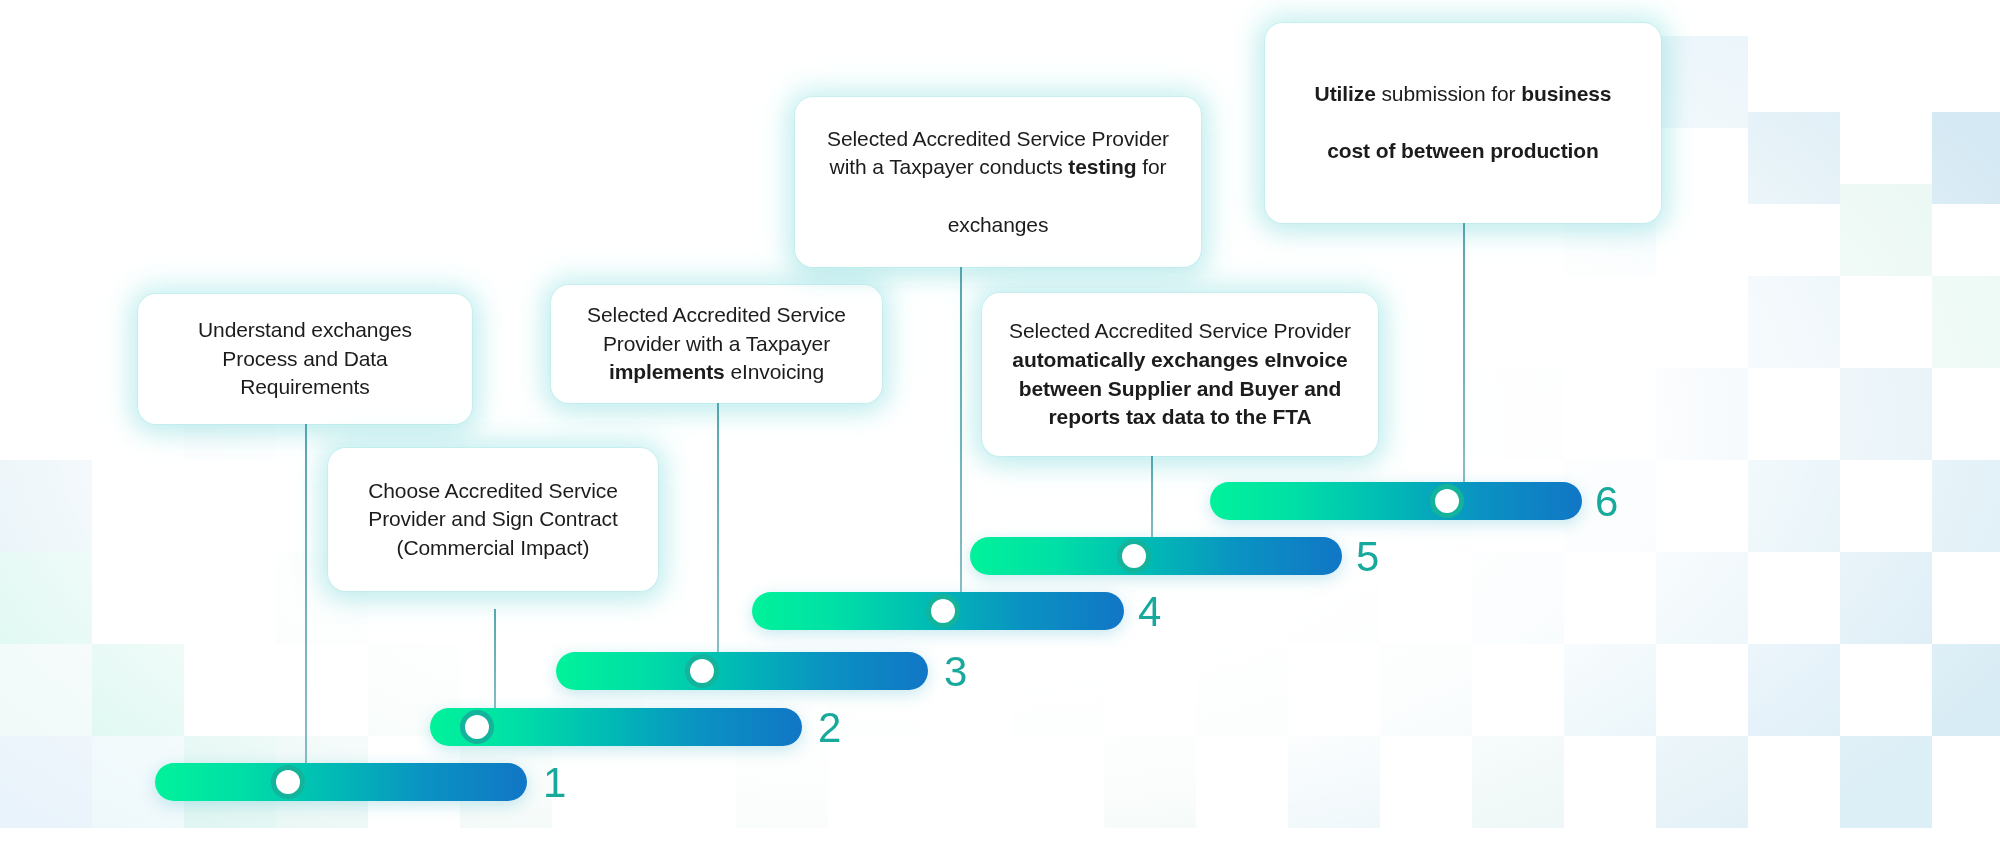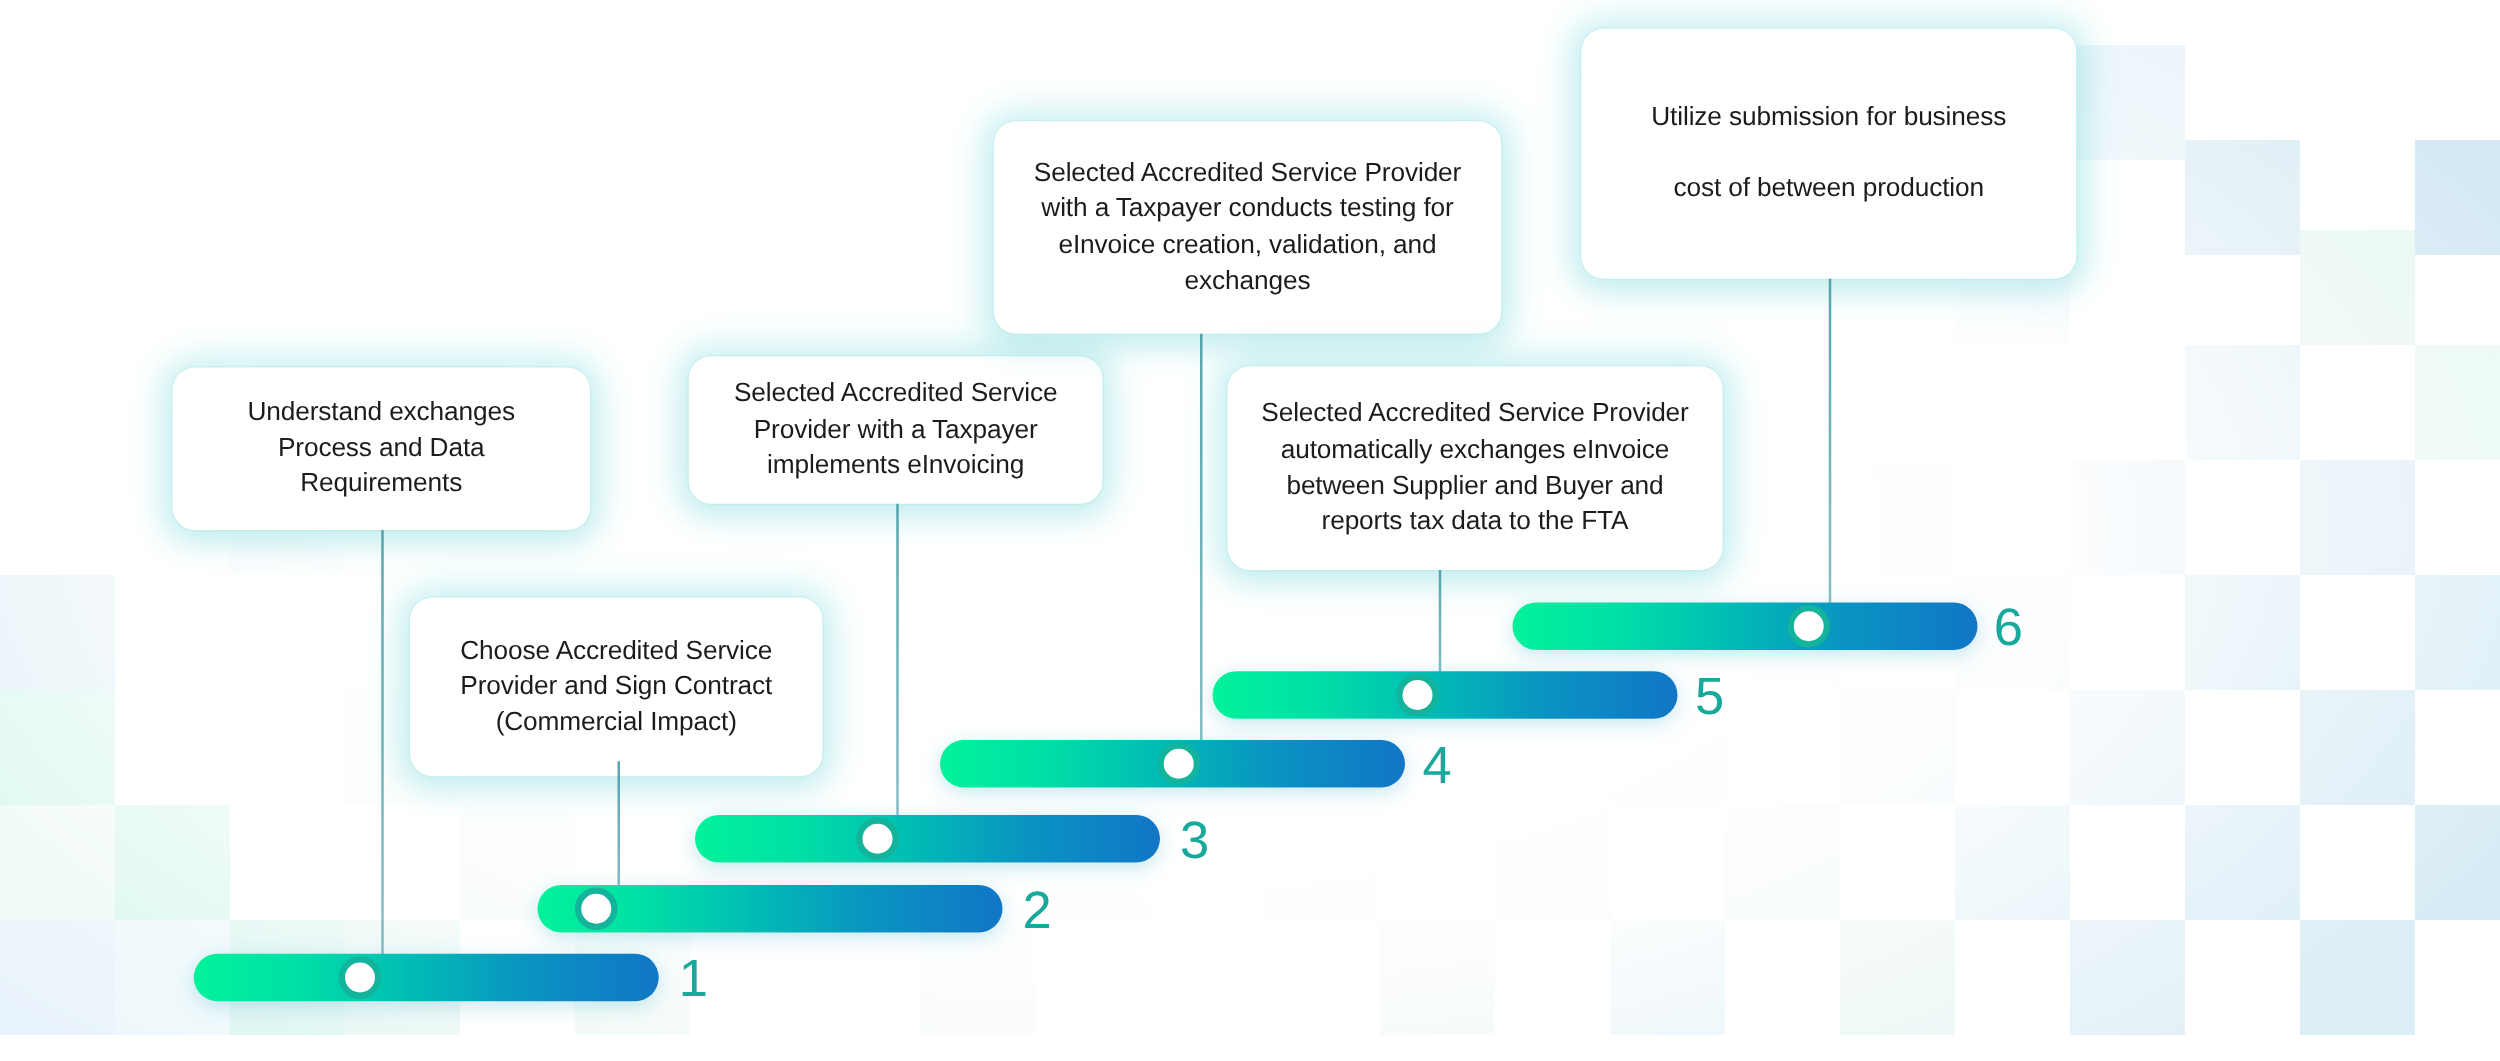--- a/index.html
+++ b/index.html
@@ -61,21 +61,21 @@
     align-items: center;
     justify-content: center;
     text-align: center;
     padding: 10px 16px;
     color: #1c1c1c;
     font-size: 21px;
     line-height: 1.36;
     letter-spacing: -0.1px;
   }
   .card p { margin: 0; }
-  .card b { font-weight: 400; }
+  .card b { font-weight: 700; }
 
   
   .connector {
     position: absolute;
     width: 1.5px;
     background: linear-gradient(to bottom, rgba(60,150,160,0.85), rgba(60,150,160,0.60));
     z-index: 2;
   }
 
   
@@ -168,28 +168,28 @@
         <div class="connector" style="left: 494px; top: 609px; height: 116px;"></div>
         <div class="connector" style="left: 717px; top: 403px; height: 266px;"></div>
         <div class="connector" style="left: 960px; top: 267px; height: 342px;"></div>
         <div class="connector" style="left: 1151px; top: 456px; height: 98px;"></div>
         <div class="connector" style="left: 1463px; top: 223px; height: 276px;"></div>
       </div>
     <div id="cards-layer">
         <div class="card" style="left: 138px; top: 294px; width: 334px; height: 130px; font-size: 21px;">
           <p><span>Understand exchanges</span><br><span>Process and Data</span><br><span>Requirements</span></p>
         </div>
-        <div class="card" style="left: 328px; top: 478px; width: 330px; height: 143px; font-size: 21px;">
+        <div class="card" style="left: 328px; top: 448px; width: 330px; height: 143px; font-size: 21px;">
           <p><span>Choose Accredited Service</span><br><span>Provider and Sign Contract</span><br><span>(Commercial Impact)</span></p>
         </div>
         <div class="card" style="left: 551px; top: 285px; width: 331px; height: 118px; font-size: 21px;">
           <p><span>Selected Accredited Service</span><br><span>Provider with a Taxpayer</span><br><b>implements</b><span> eInvoicing</span></p>
         </div>
         <div class="card" style="left: 795px; top: 97px; width: 406px; height: 170px; font-size: 21px;">
-          <p><span>Selected Accredited Service Provider</span><br><span>with a Taxpayer conducts </span><b>testing</b><span> for</span><br><span>eInvoice creation, validation, and</span><br><span>exchanges</span></p>
+          <p><span>Selected Accredited Service Provider</span><br><span>with a Taxpayer conducts </span><b>testing</b><span> for</span><br><br><span>exchanges</span></p>
         </div>
         <div class="card" style="left: 982px; top: 293px; width: 396px; height: 163px; font-size: 21px;">
           <p><span>Selected Accredited Service Provider</span><br><b>automatically exchanges eInvoice</b><br><b>between Supplier and Buyer and</b><br><b>reports  tax data to the FTA</b></p>
         </div>
         <div class="card" style="left: 1265px; top: 23px; width: 396px; height: 200px; font-size: 21px;">
           <p><b>Utilize</b><span> submission for </span><b>business</b><br><br><b>cost of between production</b></p>
         </div>
       </div>
     <div id="bars-layer">
         <div class="bar" style="left: 155px; top: 763px; width: 372px;"></div>

